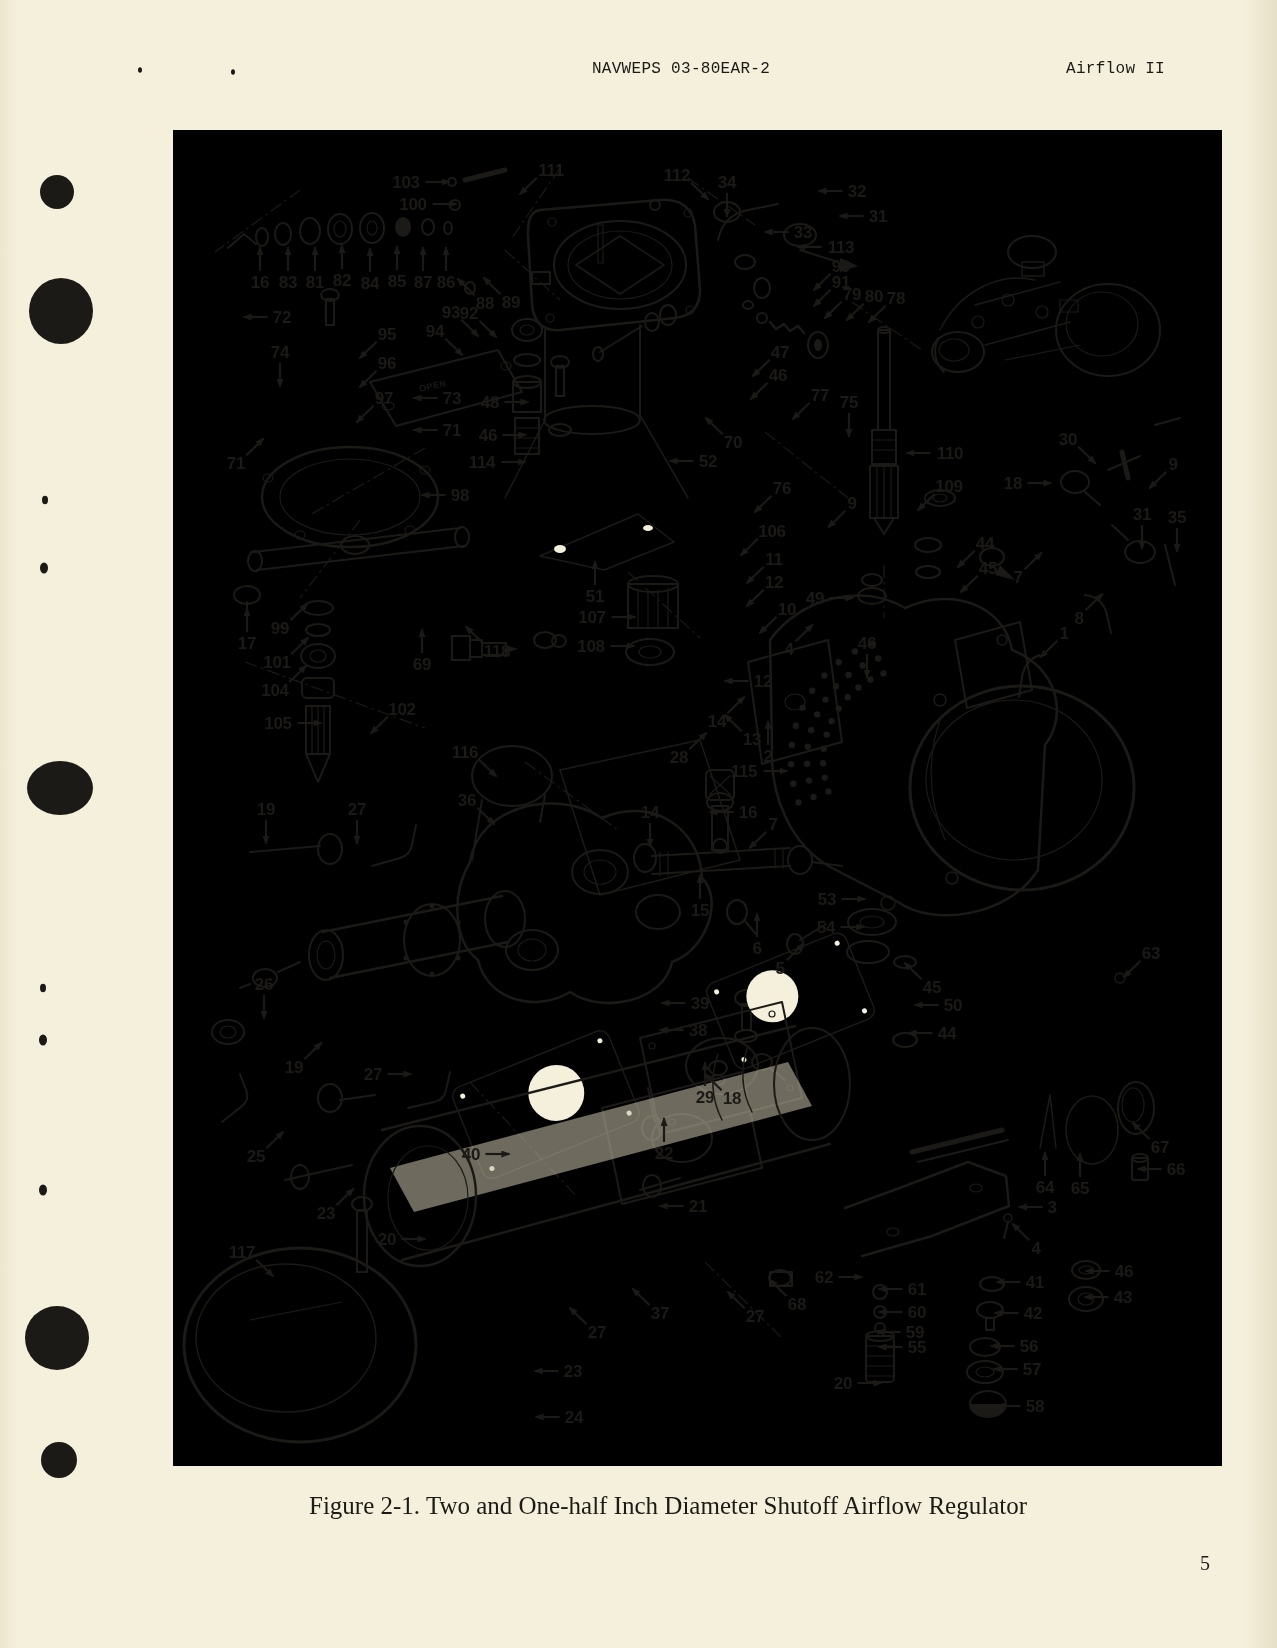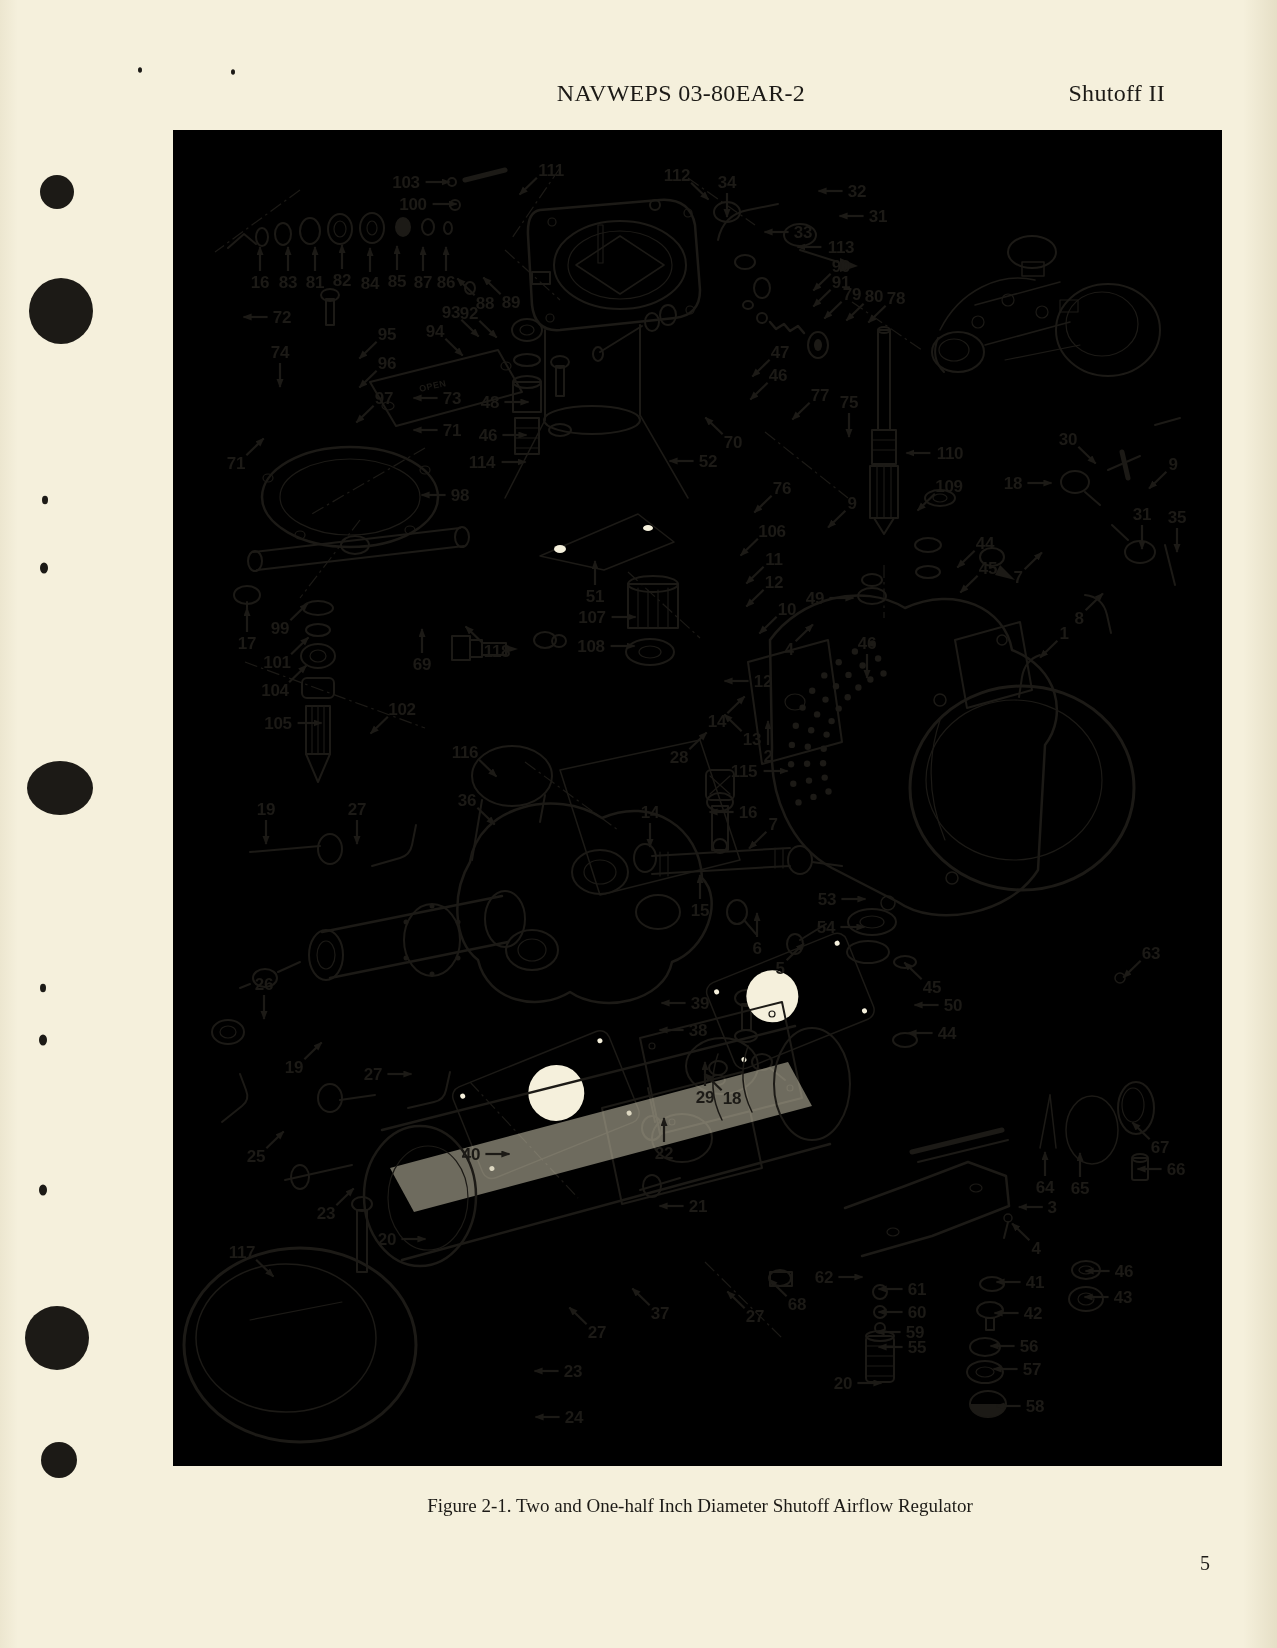--- a/index.html
+++ b/index.html
@@ -4,43 +4,43 @@
 <style>
   :root{ --paper:#f5f0dc; --ink:#1c1a16; --shade:#c8c2ab; }
   html,body{margin:0;padding:0;background:#777;}
   #page{
     position:relative; width:1277px; height:1648px; margin:0 auto;
     background:var(--paper);
     background-image:linear-gradient(90deg, rgba(120,100,40,.07) 0, rgba(120,100,40,0) 18px),
                      linear-gradient(270deg, rgba(120,100,40,.12) 0, rgba(120,100,40,0) 34px);
     font-family:"Liberation Serif", serif; color:var(--ink); overflow:hidden;
   }
-  .hdr{position:absolute; top:80px; font-size:24px; letter-spacing:.3px; white-space:nowrap;}
+  .hdr{position:absolute; top:60px; font-size:16px; letter-spacing:.3px; white-space:nowrap;font-family:Liberation Mono, monospace;}
   #hdr-pub{left:681px; transform:translateX(-50%);}
   #hdr-sec{right:112px;}
   #caption{position:absolute; left:668px; top:1493px; transform:translateX(-50%);
-    text-align:center; font-size:19px; line-height:26px; white-space:nowrap;margin-left:32px;}
+    text-align:center; font-size:25px; line-height:26px; white-space:nowrap;}
   #pageno{position:absolute; left:1200px; top:1552px; font-size:20px;}
   svg{position:absolute; left:0; top:0;}
   .k{stroke:var(--ink); fill:none; stroke-width:2; stroke-linecap:round; stroke-linejoin:round;}
   .k1{stroke-width:1.2} .k15{stroke-width:1.5} .k25{stroke-width:2.5} .k3{stroke-width:3} .k5{stroke-width:5}
   .fi{fill:var(--ink); stroke:none;}
   .fp{fill:var(--paper);}
   .dd{stroke:var(--ink); stroke-width:1.2; fill:none; stroke-dasharray:13 4 2.5 4;}
   .co{font:700 17px "Liberation Sans", sans-serif; fill:var(--ink); letter-spacing:-.3px;}
   .ar{stroke:var(--ink); stroke-width:2.2; fill:none;}
   .lbl-open{font:700 9px "Liberation Sans", sans-serif; fill:var(--ink); letter-spacing:.5px;}
 </style>
 </head>
 <body>
 
 <div id="page">
 
   <div id="hdr-pub" class="hdr">NAVWEPS 03-80EAR-2</div>
-  <div id="hdr-sec" class="hdr">Shutoff II</div>
+  <div id="hdr-sec" class="hdr">Airflow II</div>
 
   <svg id="diagram" width="1277" height="1648" viewBox="0 0 1277 1648">
     <defs>
       <marker id="ah" markerWidth="9" markerHeight="8" refX="8" refY="3.5" orient="auto" markerUnits="userSpaceOnUse">
         <path d="M0,0 L9,3.5 L0,7 Z" fill="#1c1a16"></path>
       </marker>
       <pattern id="hatch" width="6" height="6" patternUnits="userSpaceOnUse" patternTransform="rotate(45)">
         <rect width="6" height="6" fill="#3a372f"></rect>
         <line x1="0" y1="0" x2="0" y2="6" stroke="#f5f0dc" stroke-width="1.6"></line>
       </pattern>

